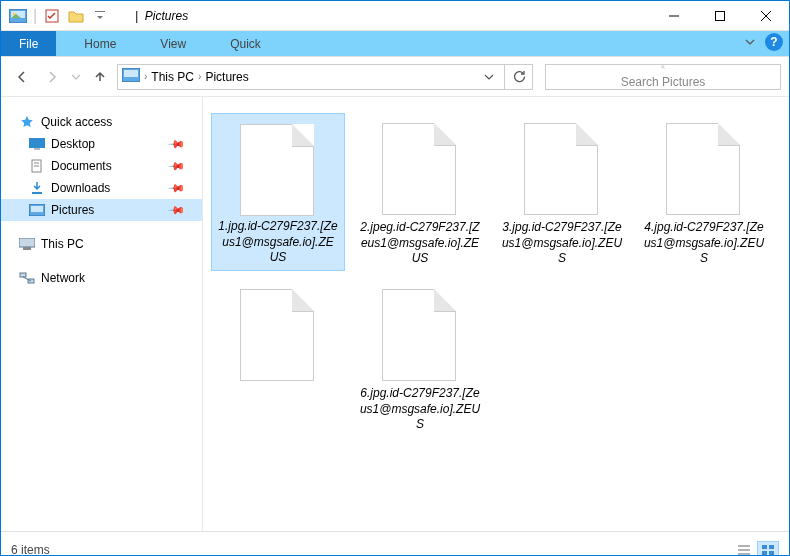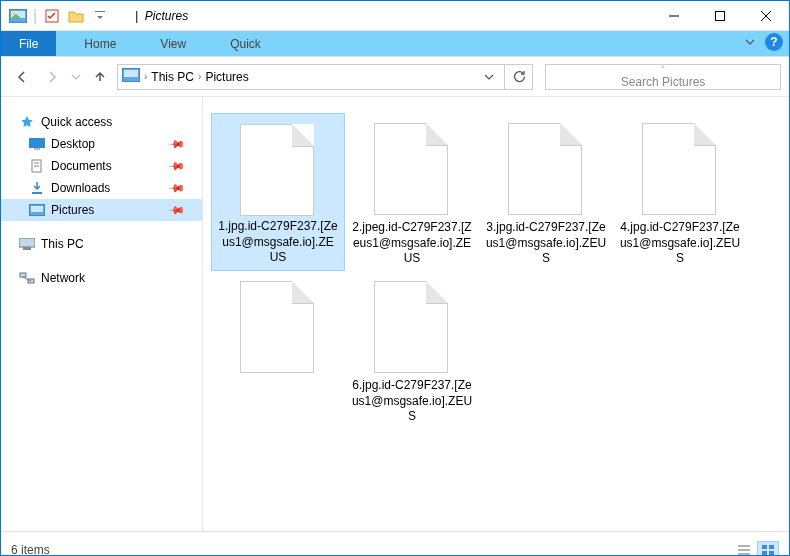--- a/index.html
+++ b/index.html
@@ -31,21 +31,21 @@
 
 .body { display: flex; height: 434px; }
 .nav-pane { width: 202px; border-right: 1px solid #e8e8e8; padding-top: 14px; font-size: 12px; overflow: hidden; }
 .nav-item { display: flex; align-items: center; gap: 6px; padding: 3px 6px 3px 28px; color: #000; position: relative; }
 .nav-item.header { padding-left: 18px; font-weight: normal; }
 .nav-item.selected { background: #cce8ff; }
 .nav-item .pin { position: absolute; right: 18px; color: #888; transform: rotate(45deg); font-size: 11px; }
 .nav-icon { width: 16px; height: 16px; display: flex; align-items: center; justify-content: center; }
 .nav-spacer { height: 12px; }
 
-.content { flex: 1; padding: 16px 8px; display: flex; flex-wrap: wrap; align-content: flex-start; overflow: auto; }
+.content { flex: 1; padding: 16px 8px; display: flex; flex-wrap: wrap; align-content: flex-start; gap: 8px; overflow: auto; font-style: italic; }
 .file-item { width: 134px; height: 158px; display: flex; flex-direction: column; align-items: center; padding: 4px; }
 .file-item.selected { background: #cce8ff; border: 1px solid #99d1ff; }
 .file-thumb { width: 80px; height: 96px; margin-top: 4px; margin-bottom: 6px; position: relative; }
 .file-thumb .sheet { width: 74px; height: 92px; background: #fff; border: 1px solid #ccc; position: absolute; top: 2px; left: 2px; }
 .file-thumb .fold { width: 0; height: 0; border-left: 22px solid #e6e6e6; border-top: 22px solid #fff; position: absolute; top: 2px; right: 4px; }
 .file-thumb .foldline { width: 22px; height: 1px; background: #ccc; position: absolute; top: 24px; right: 4px; }
 .file-name { font-size: 12px; text-align: center; color: #000; line-height: 1.3; word-break: break-all; padding: 0 2px; }
 
 .status { height: 37px; border-top: 1px solid #e1e1e1; display: flex; align-items: center; font-size: 12px; color: #444; padding: 0 10px; }
 .status .right { margin-left: auto; display: flex; gap: 2px; }

